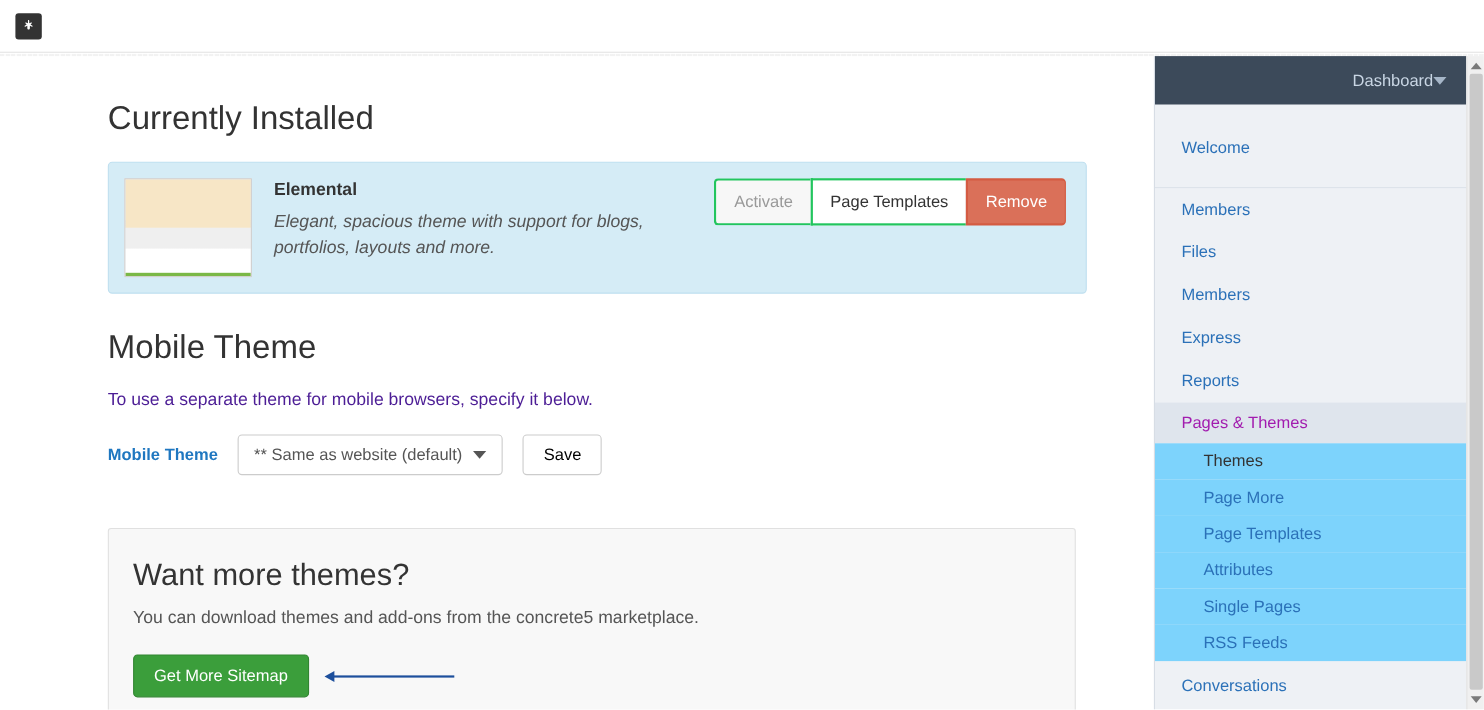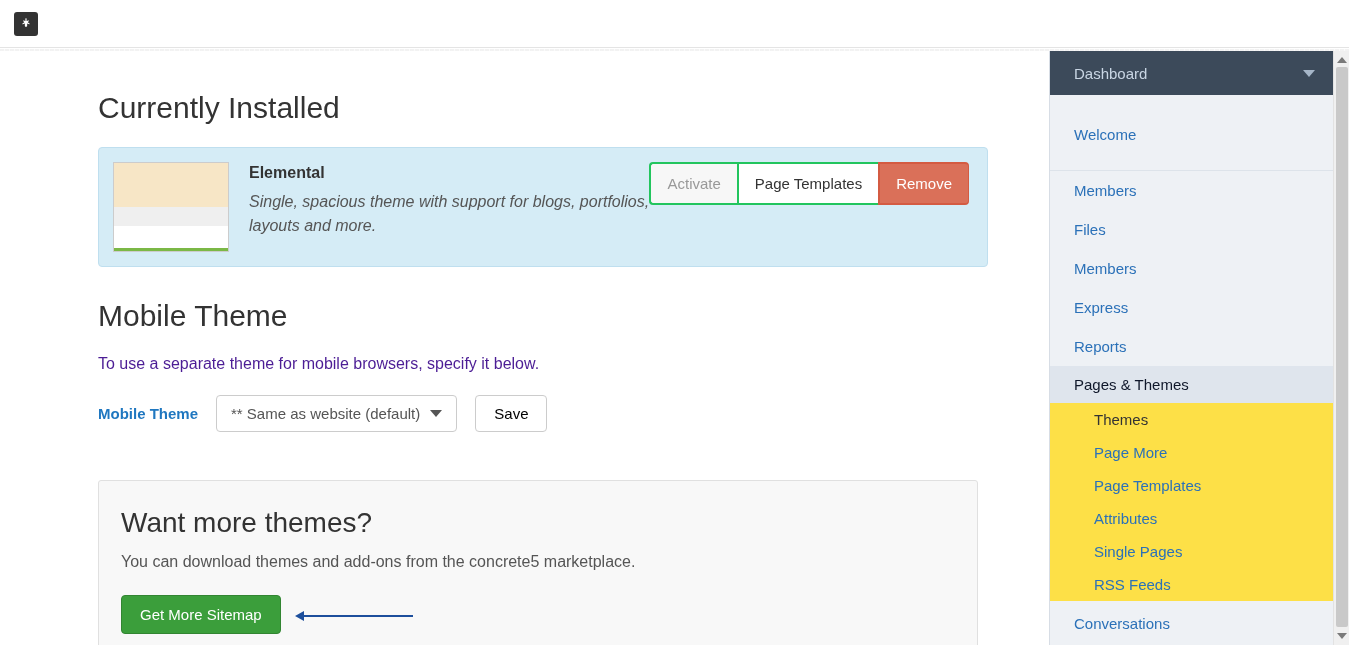--- a/index.html
+++ b/index.html
@@ -157,37 +157,37 @@
     border-left: 1px solid #d7dde5;
     display: flex;
     flex-direction: column;
   }
   .sidebar-header {
     background: #3c4a5a;
     color: #c9d6e4;
     height: 44px;
     display: flex;
     align-items: center;
-    justify-content: space-between;
+    justify-content: flex-end;
     padding: 0 18px 0 24px;
     font-size: 15px;
   }
   .sbh-caret {
     width:0;height:0;border-left:6px solid transparent;border-right:6px solid transparent;border-top:7px solid #a6b6c8;
   }
   .sidebar ul { list-style:none; }
   .side-sec { padding: 20px 0 16px; border-bottom: 1px solid #dde3ea; }
   .side-link {
     display:block; padding: 11px 24px; color:#2b71b8; font-size:15px; cursor:pointer;
   }
   .side-group-head {
-    display:block; padding: 10px 24px 10px 24px; color:#0f172a; font-size:15px; background:#dfe5ed; cursor:pointer;
+    display:block; padding: 10px 24px 10px 24px; color:#a21caf; font-size:15px; background:#dfe5ed; cursor:pointer;
   }
   .side-sub {
-    display:block; padding: 8px 24px 8px 44px; color:#2b71b8; font-size:15px; cursor:pointer; background:#fde047;
+    display:block; padding: 8px 24px 8px 44px; color:#2b71b8; font-size:15px; cursor:pointer; background:#7dd3fc;
   }
   .side-sub.active { color:#333; }
   .side-after-group .side-link { padding-top: 14px; }
 
   .scrolltrack {
     width: 16px;
     background: #f0f0f0;
     position: relative;
     border-left: 1px solid #e2e2e2;
   }
@@ -215,21 +215,21 @@
 <div class="separator-line"></div>
 
 <div class="main">
 
   <h1 class="section-title">Currently Installed</h1>
 
   <div class="theme-card">
     <div class="theme-thumb"></div>
     <div class="theme-info">
       <div class="name">Elemental</div>
-      <div class="desc">Single, spacious theme with support for blogs, portfolios, layouts and more.</div>
+      <div class="desc">Elegant, spacious theme with support for blogs, portfolios, layouts and more.</div>
     </div>
     <div class="theme-actions btn-group">
       <button class="btn btn-disabled">Activate</button>
       <button class="btn">Page Templates</button>
       <button class="btn btn-danger">Remove</button>
     </div>
   </div>
 
   <div class="mobile-section">
     <h1 class="section-title">Mobile Theme</h1>

